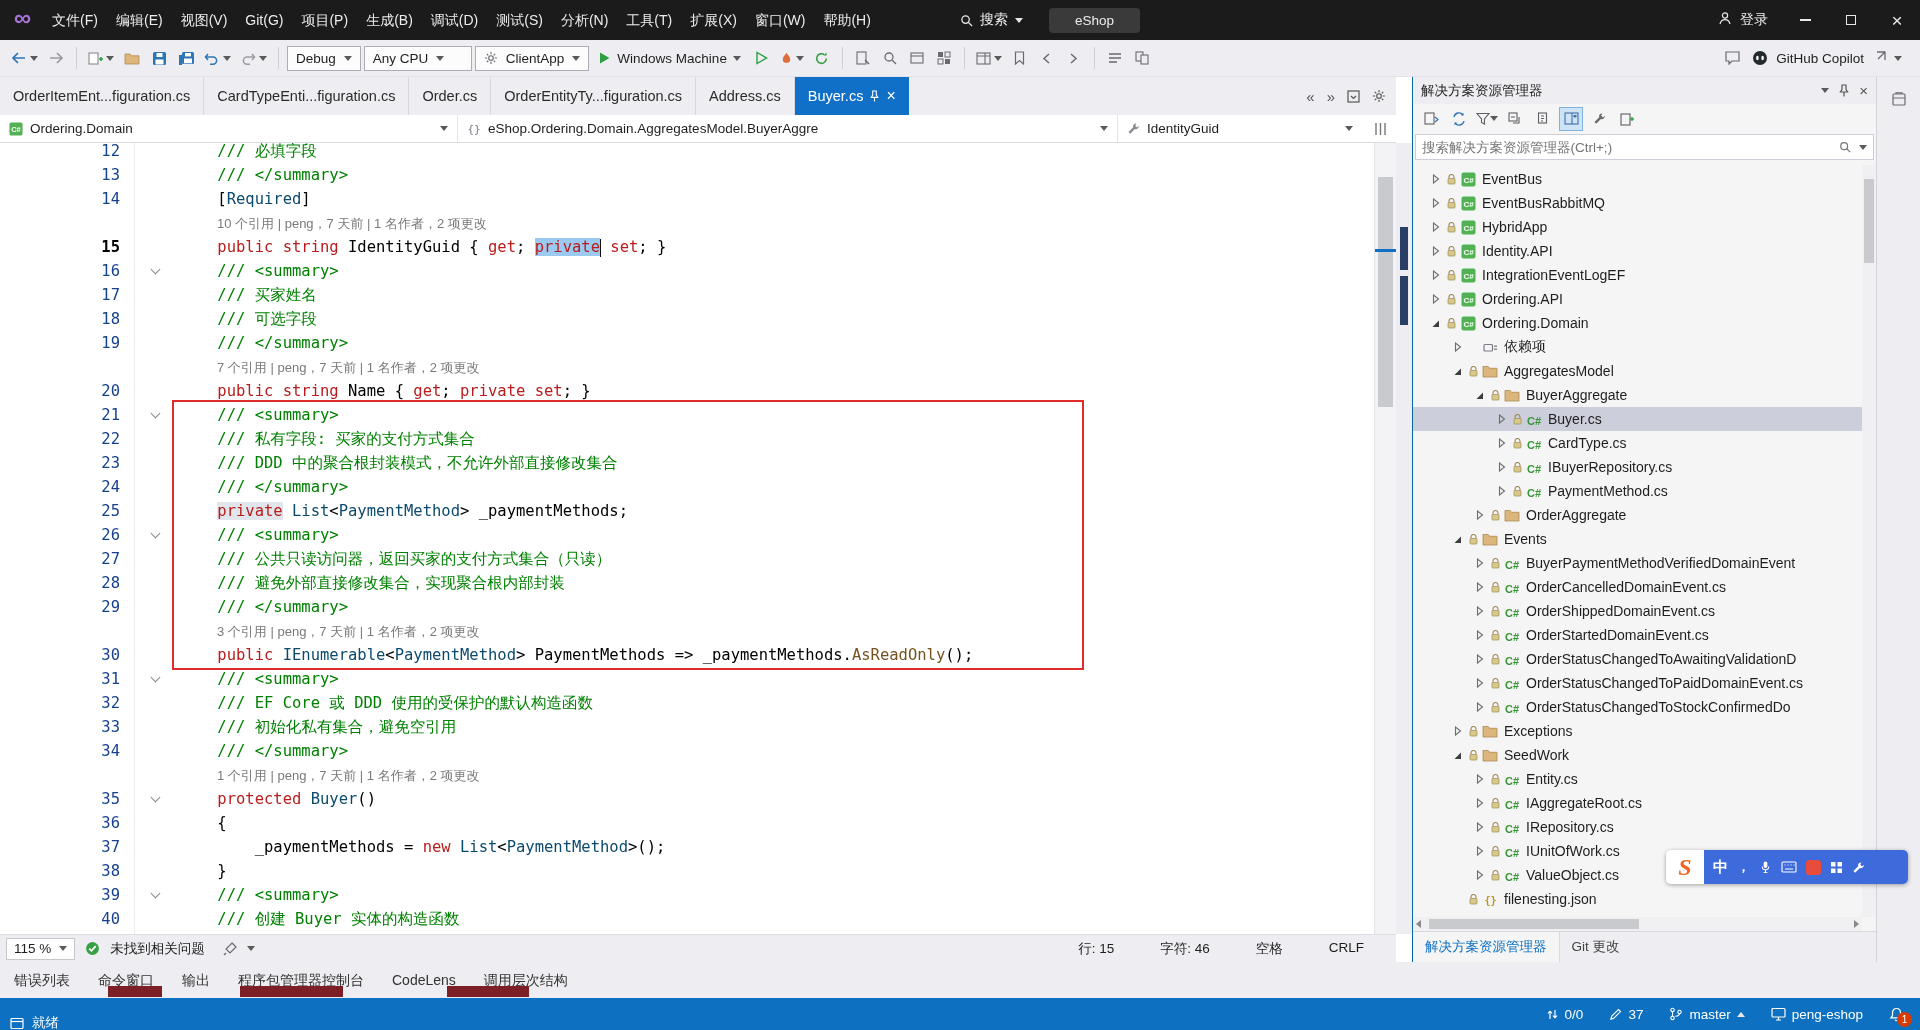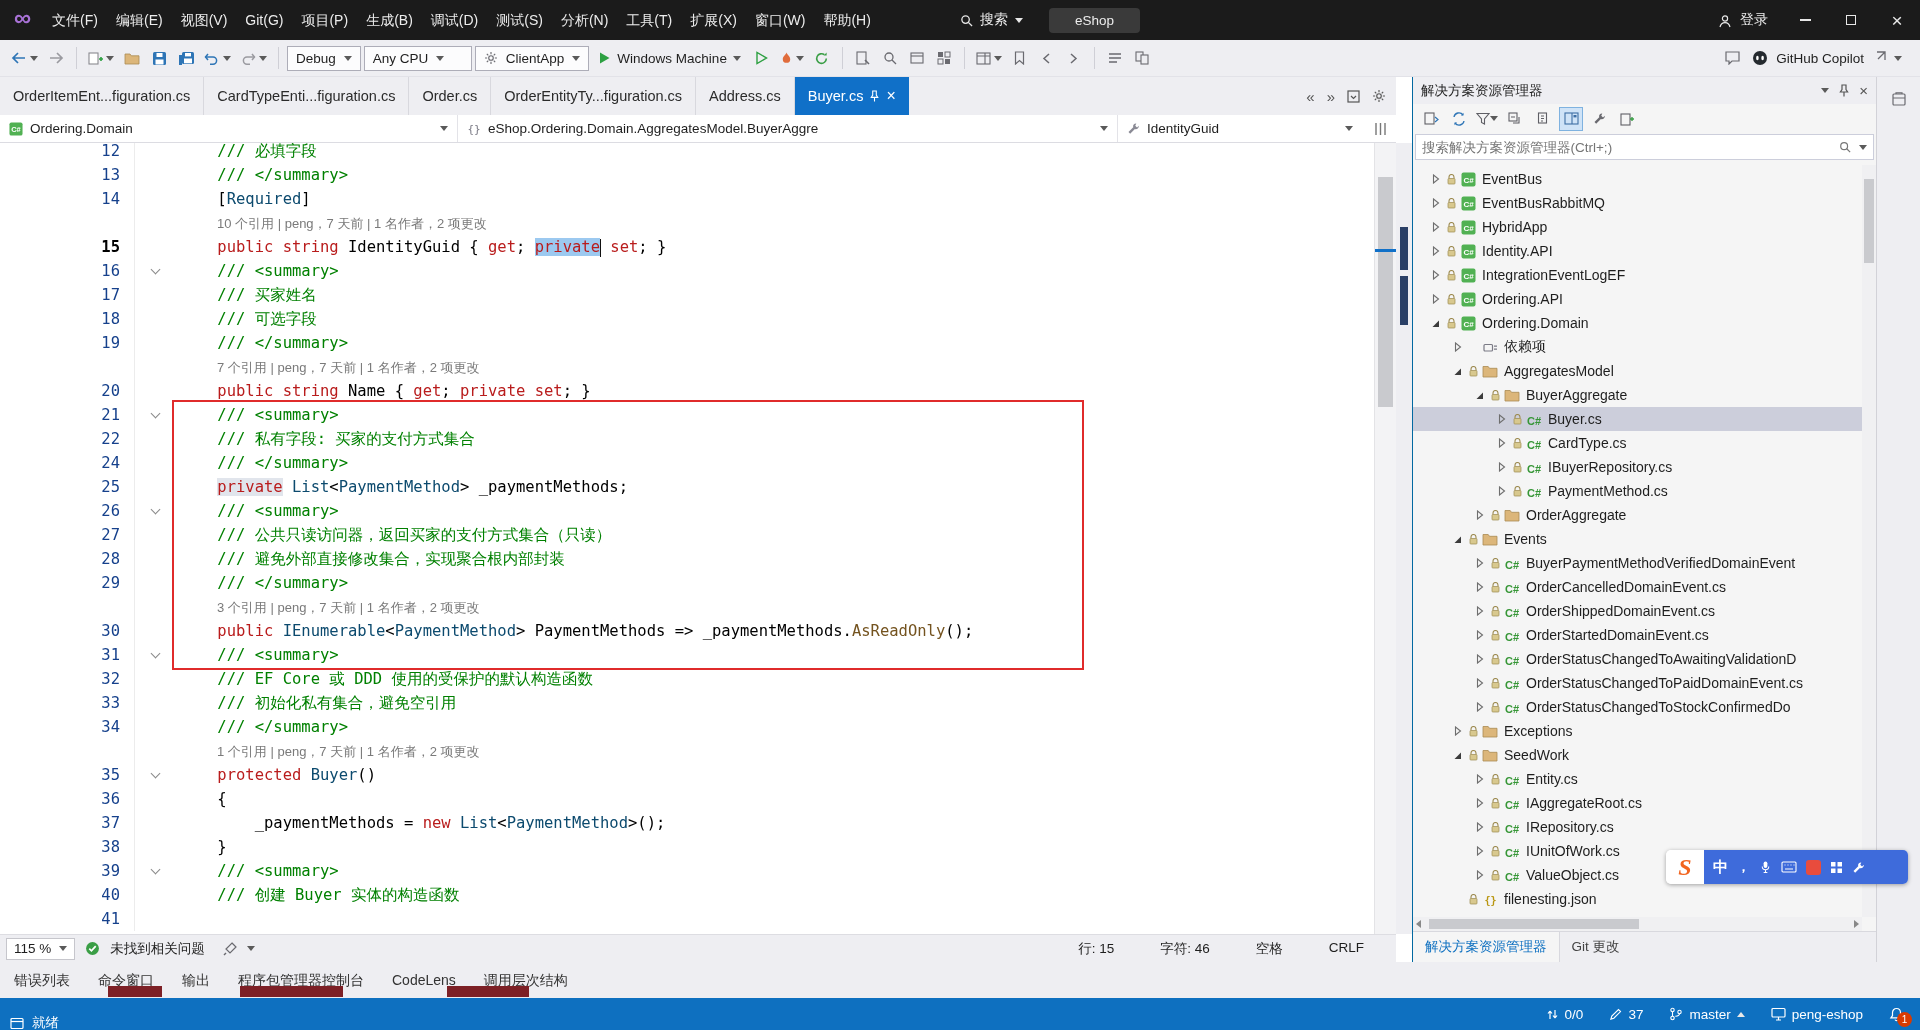--- a/index.html
+++ b/index.html
@@ -6,21 +6,21 @@
   html,body{width:1920px;height:1030px;overflow:hidden;}
   body{font-family:"Liberation Sans","DejaVu Sans",sans-serif;background:#fff;position:relative;color:#1e1e1e;}
   .car{display:inline-block;width:0;height:0;border-left:4px solid transparent;border-right:4px solid transparent;border-top:5px solid #5a5a5a;vertical-align:middle;}
   .car.w{border-top-color:#e8e8e8;}
   
   #titlebar{position:absolute;top:0;left:0;width:1920px;height:40px;background:#1b1b1b;color:#ececec;display:flex;align-items:center;font-size:14px;}
   #vs-logo{color:#a872d6;font-size:24px;font-weight:bold;padding:0 12px 4px 14px;}
   .menu-item{padding:0 9px;line-height:40px;cursor:default;}
   #tb-search{display:flex;align-items:center;gap:7px;margin-left:70px;padding:4px 10px;}
   #solution-box{background:#3a3a3a;border-radius:4px;padding:5px 26px;margin-left:16px;font-size:13.5px;}
-  #signin{margin-left:auto;display:flex;align-items:flex-end;gap:7px;padding:0 14px;}
+  #signin{margin-left:auto;display:flex;align-items:flex-start;gap:7px;padding:0 14px;}
   .winbtn{width:46px;height:40px;display:flex;align-items:center;justify-content:center;color:#e8e8e8;}
   .minbar{width:11px;height:1.4px;background:#e8e8e8;display:inline-block;}
   .maxbox{width:10px;height:10px;border:1.3px solid #e8e8e8;display:inline-block;}
   .closex{font-size:19px;line-height:19px;}
   
   #toolbar{position:absolute;top:40px;left:0;width:1920px;height:37px;background:#eeeef2;display:flex;align-items:center;padding:0 8px;gap:3px;border-bottom:1px solid #e2e2e8;}
   .tbtn{height:26px;min-width:24px;display:flex;align-items:center;justify-content:center;gap:3px;padding:0 3px;}
   .tsep{width:1px;height:22px;background:#cfcfd6;margin:0 5px;}
   .combo{height:25px;background:#fcfcfd;border:1px solid #adadb8;display:flex;align-items:center;gap:8px;font-size:13.5px;padding:0 8px;color:#1e1e1e;}
   #run-btn{display:flex;align-items:center;gap:6px;padding:0 6px;font-size:13.5px;}
@@ -413,20 +413,21 @@
       <div class="row"><span class="num"></span><span class="fold"></span><span class="code lens">10 个引用 | peng，7 天前 | 1 名作者，2 项更改</span></div>
       <div class="row"><span class="num cur">15</span><span class="fold"></span><span class="code"><span class="t">    </span><span class="k">public</span><span class="t"> </span><span class="k">string</span><span class="t"> IdentityGuid { </span><span class="k">get</span><span class="t">; </span><span class="k sel">private</span><span class="caret"></span><span class="t"> </span><span class="k">set</span><span class="t">; }</span></span></div>
       <div class="row"><span class="num">16</span><span class="fold"><i></i></span><span class="code"><span class="cm">    /// &lt;summary&gt;</span></span></div>
       <div class="row"><span class="num">17</span><span class="fold"></span><span class="code"><span class="cm">    /// 买家姓名</span></span></div>
       <div class="row"><span class="num">18</span><span class="fold"></span><span class="code"><span class="cm">    /// 可选字段</span></span></div>
       <div class="row"><span class="num">19</span><span class="fold"></span><span class="code"><span class="cm">    /// &lt;/summary&gt;</span></span></div>
       <div class="row"><span class="num"></span><span class="fold"></span><span class="code lens">7 个引用 | peng，7 天前 | 1 名作者，2 项更改</span></div>
       <div class="row"><span class="num">20</span><span class="fold"></span><span class="code"><span class="t">    </span><span class="k">public</span><span class="t"> </span><span class="k">string</span><span class="t"> Name { </span><span class="k">get</span><span class="t">; </span><span class="k">private</span><span class="t"> </span><span class="k">set</span><span class="t">; }</span></span></div>
       <div class="row"><span class="num">21</span><span class="fold"><i></i></span><span class="code"><span class="cm">    /// &lt;summary&gt;</span></span></div>
       <div class="row"><span class="num">22</span><span class="fold"></span><span class="code"><span class="cm">    /// 私有字段: 买家的支付方式集合</span></span></div>
+      <div class="row"><span class="num">23</span><span class="fold"></span><span class="code"><span class="cm">    /// DDD 中的聚合根封装模式，不允许外部直接修改集合</span></span></div>
       <div class="row"><span class="num">24</span><span class="fold"></span><span class="code"><span class="cm">    /// &lt;/summary&gt;</span></span></div>
       <div class="row"><span class="num">25</span><span class="fold"></span><span class="code"><span class="t">    </span><span class="k occ">private</span><span class="t"> </span><span class="ty">List</span><span class="t">&lt;</span><span class="ty">PaymentMethod</span><span class="t">&gt; _paymentMethods;</span></span></div>
       <div class="row"><span class="num">26</span><span class="fold"><i></i></span><span class="code"><span class="cm">    /// &lt;summary&gt;</span></span></div>
       <div class="row"><span class="num">27</span><span class="fold"></span><span class="code"><span class="cm">    /// 公共只读访问器，返回买家的支付方式集合（只读）</span></span></div>
       <div class="row"><span class="num">28</span><span class="fold"></span><span class="code"><span class="cm">    /// 避免外部直接修改集合，实现聚合根内部封装</span></span></div>
       <div class="row"><span class="num">29</span><span class="fold"></span><span class="code"><span class="cm">    /// &lt;/summary&gt;</span></span></div>
       <div class="row"><span class="num"></span><span class="fold"></span><span class="code lens">3 个引用 | peng，7 天前 | 1 名作者，2 项更改</span></div>
       <div class="row"><span class="num">30</span><span class="fold"></span><span class="code"><span class="t">    </span><span class="k">public</span><span class="t"> </span><span class="ty">IEnumerable</span><span class="t">&lt;</span><span class="ty">PaymentMethod</span><span class="t">&gt; PaymentMethods =&gt; _paymentMethods.</span><span class="m">AsReadOnly</span><span class="t">();</span></span></div>
       <div class="row"><span class="num">31</span><span class="fold"><i></i></span><span class="code"><span class="cm">    /// &lt;summary&gt;</span></span></div>
       <div class="row"><span class="num">32</span><span class="fold"></span><span class="code"><span class="cm">    /// EF Core 或 DDD 使用的受保护的默认构造函数</span></span></div>

